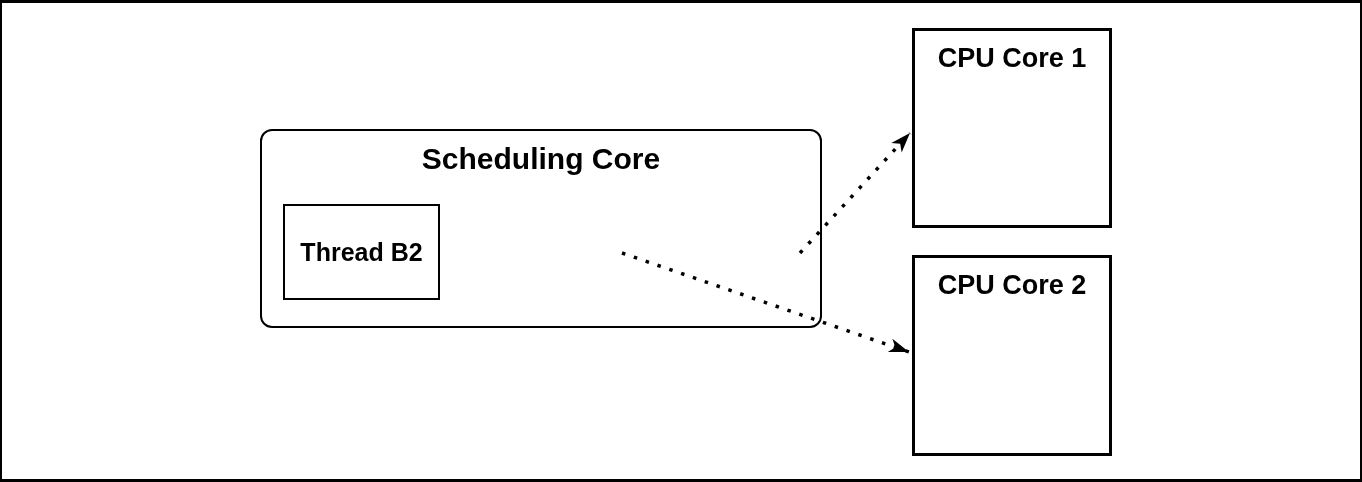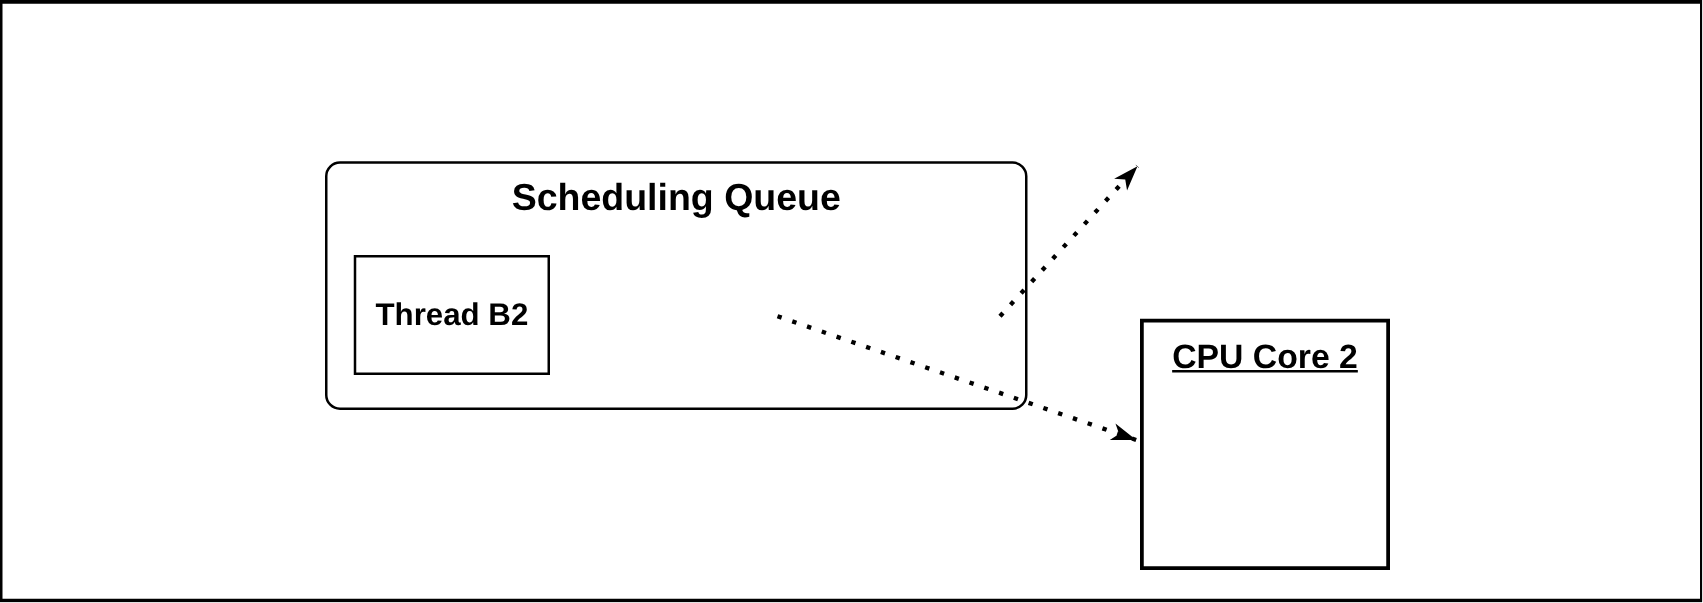--- a/index.html
+++ b/index.html
@@ -55,21 +55,21 @@
   }
   .thread-b2 { left: 283px; }
   .thread-b1 { left: 460px; width: 158px; }
   .thread-a1 { left: 640px; }
   .core-box {
     left: 912px;
     width: 200px;
     border-width: 3px;
   }
   .core-1 { top: 28px;  height: 200px; }
-  .core-2 { top: 255px; height: 201px; text-decoration: underline; }
+  .core-2 { top: 255px; height: 201px; }
   .core-title {
     margin-top: 12px;
     text-align: center;
     font-weight: bold;
     font-size: 27px;
     line-height: 30px;
     white-space: nowrap;
   }
   .arrows-layer {
     position: absolute;
@@ -79,27 +79,30 @@
   }
 </style>
 </head>
 <body>
 
 <div class="canvas">
 
   <div class="frame"></div>
 
   <div class="box queue-box">
-    <div class="queue-title">Scheduling Queue</div>
+    <div class="queue-title">Scheduling Core</div>
   </div>
 
   <div class="box thread-box thread-b2">
     <span class="thread-label">Thread B2</span>
   </div>
 
+  <div class="box core-box core-1">
+    <div class="core-title">CPU Core 1</div>
+  </div>
   <div class="box core-box core-2">
     <div class="core-title">CPU Core 2</div>
   </div>
 
   <svg class="arrows-layer" width="1362" height="482" viewBox="0 0 1362 482">
     <defs>
       <marker id="arrowhead" viewBox="0 0 22 16" refX="21" refY="8" markerWidth="22" markerHeight="16" markerUnits="userSpaceOnUse" orient="auto">
         <path d="M1,1 L21,8 L1,15 L6.5,8 Z" fill="#000000"></path>
       </marker>
     </defs>

